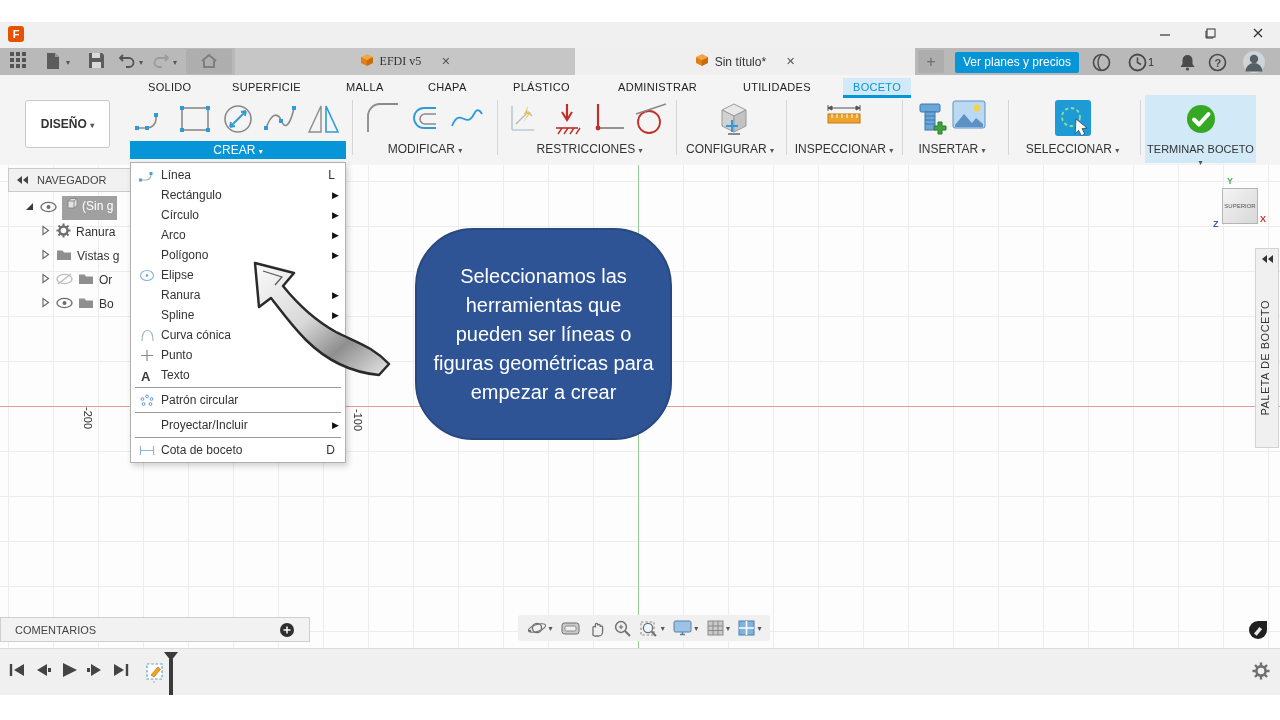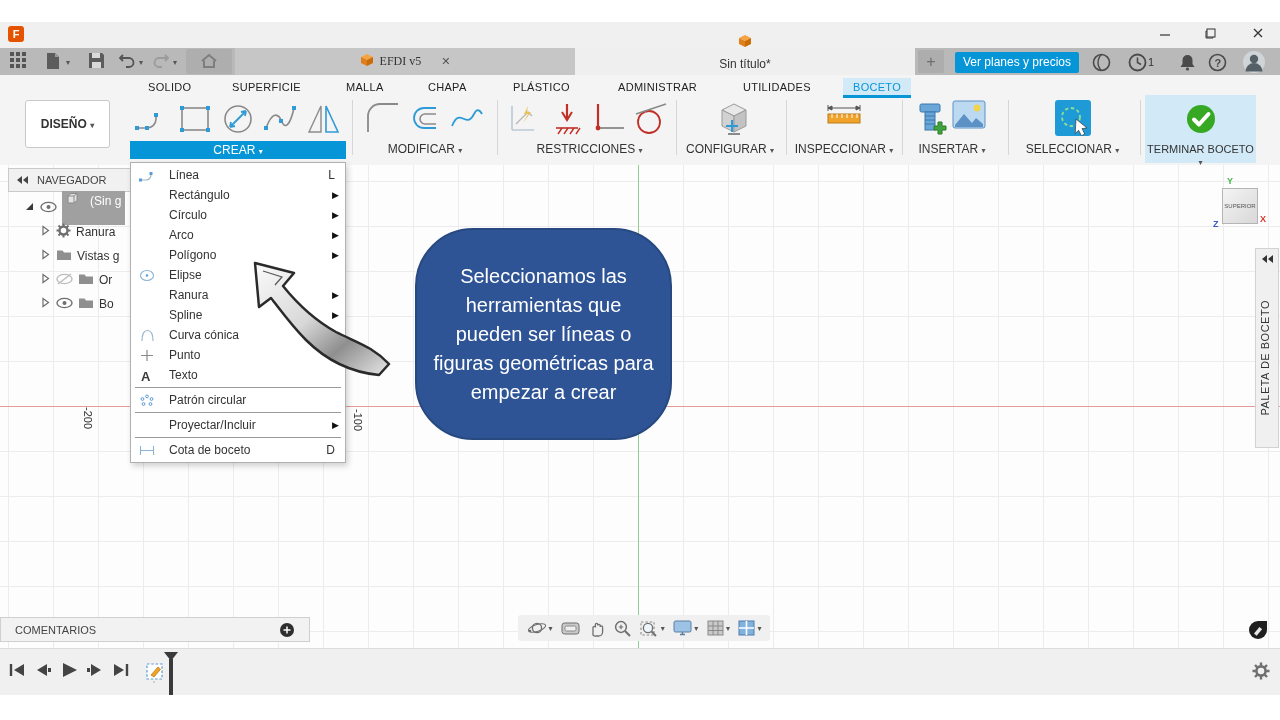--- a/index.html
+++ b/index.html
@@ -9,21 +9,21 @@
   .titlebar{left:0;top:22px;width:1280px;height:26px;background:#f0f0f0;border-bottom:1px solid #e2e2e2;}
   .title-text{left:30px;top:5px;font-size:12px;color:#111;}
   .fusion-logo{left:8px;top:4px;width:16px;height:16px;background:#e65300;border-radius:3px;color:#fff;font-size:11px;font-weight:bold;text-align:center;line-height:16px;}
   .winbtn{top:3px;width:30px;height:20px;text-align:center;color:#333;}
   
   .tabstrip{left:0;top:48px;width:1280px;height:27px;background:#b9b9b9;}
   .qicon{top:4px;width:20px;height:20px;}
   .caret{font-size:8px;color:#555;}
   .doc-tab{top:0;height:27px;display:flex;align-items:center;justify-content:center;gap:6px;font-size:12px;color:#333;}
   .tab-inactive{background:#c6c6c6;border-right:1px solid #a8a8a8;}
-  .tab-active{background:#efefef;flex-direction:column;}
+  .tab-active{background:#efefef;}
   .tab-close{font-size:11px;color:#555;margin-left:14px;}
   .newtab{left:918px;top:2px;width:26px;height:23px;background:#adadad;color:#6d6d6d;font-size:16px;text-align:center;line-height:23px;border-radius:2px;}
   .plans-btn{left:955px;top:52px;width:124px;height:21px;background:#0696d7;color:#fff;font-size:12px;text-align:center;line-height:21px;border-radius:2px;}
   .count-badge{font-size:11px;color:#333;}
   
   .ribbon{left:0;top:75px;width:1280px;height:90px;background:#f5f4f4;border-bottom:1px solid #d9d9d9;}
   .rtab{top:6px;font-size:11px;color:#222;letter-spacing:.3px;}
   .rtab-active{background:#d2e9f7;color:#0696d7;border-bottom:3px solid #0696d7;padding:3px 10px 2px 10px;}
   .ws-btn{left:25px;top:25px;width:83px;height:46px;background:#fff;border:1px solid #c9c9c9;border-radius:3px;font-size:12px;font-weight:bold;color:#333;text-align:center;line-height:46px;}
   .grp-label{top:67px;font-size:12px;color:#333;text-align:center;}
@@ -34,26 +34,26 @@
   
   .canvas{left:0;top:165px;width:1280px;height:483px;background:#fdfdfd;
     background-image:linear-gradient(to right,#ececec 1px,transparent 1px),linear-gradient(to bottom,#ececec 1px,transparent 1px);
     background-size:45px 45px;background-position:8px 16px;}
   .axis-green{left:638px;top:165px;width:1px;height:483px;background:#96cb96;}
   .axis-red{left:0;top:406px;width:1280px;height:1px;background:#e59a9a;}
   .axis-label{font-size:11px;color:#333;transform:rotate(90deg);}
   
   .nav-header{left:8px;top:168px;width:123px;height:24px;background:#f1f1f1;border:1px solid #c9c9c9;font-size:11px;color:#444;display:flex;align-items:center;gap:8px;padding-left:8px;box-sizing:border-box;}
   .tree-row{height:18px;display:flex;align-items:center;gap:5px;font-size:12px;color:#333;}
-  .root-sel{background:#a0a0a0;color:#fff;padding:1px 4px 16px 2px;display:flex;align-items:center;gap:12px;}
+  .root-sel{background:#a0a0a0;color:#fff;padding:1px 4px 6px 2px;display:flex;align-items:center;gap:4px;}
   
   .menu{left:130px;top:162px;width:216px;background:#fff;border:1px solid #b0b0b0;box-shadow:2px 3px 6px rgba(0,0,0,.18);padding:2px 0;box-sizing:border-box;}
   .mi{height:20px;display:flex;align-items:center;font-size:12px;color:#333;padding:0 6px 0 6px;}
   .mi-icon{width:20px;height:14px;display:inline-flex;align-items:center;justify-content:center;margin-right:4px;}
-  .mi-label{flex:1;margin-left:8px;}
+  .mi-label{flex:1;}
   .mi-short{width:14px;text-align:right;color:#333;margin-right:4px;}
   .mi-sub{width:10px;color:#111;font-size:9px;text-align:right;}
   .msep{height:1px;background:#9a9a9a;margin:2px 4px;}
   
   .callout{left:415px;top:228px;width:257px;height:212px;background:#2e5496;border:2px solid #27497f;border-radius:58px;color:#fff;display:flex;align-items:center;justify-content:center;text-align:center;box-sizing:border-box;}
   .callout-inner{width:225px;font-size:20px;line-height:29px;}
   
   .viewcube{left:1222px;top:188px;width:34px;height:34px;background:linear-gradient(135deg,#f4f4f4,#d8d8d8);border:1px solid #b5b5b5;font-size:6px;color:#555;display:flex;align-items:center;justify-content:center;}
   .ax{font-size:9px;font-weight:bold;}
   .paleta{left:1255px;top:248px;width:24px;height:200px;background:#f0f0f0;border:1px solid #d2d2d2;box-sizing:border-box;}

